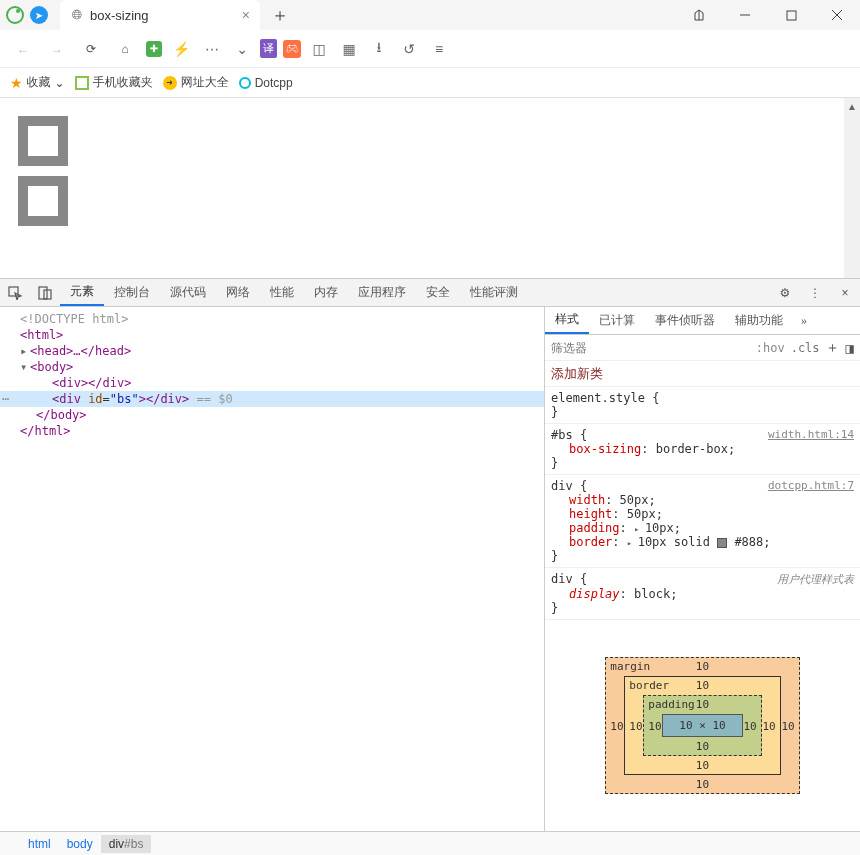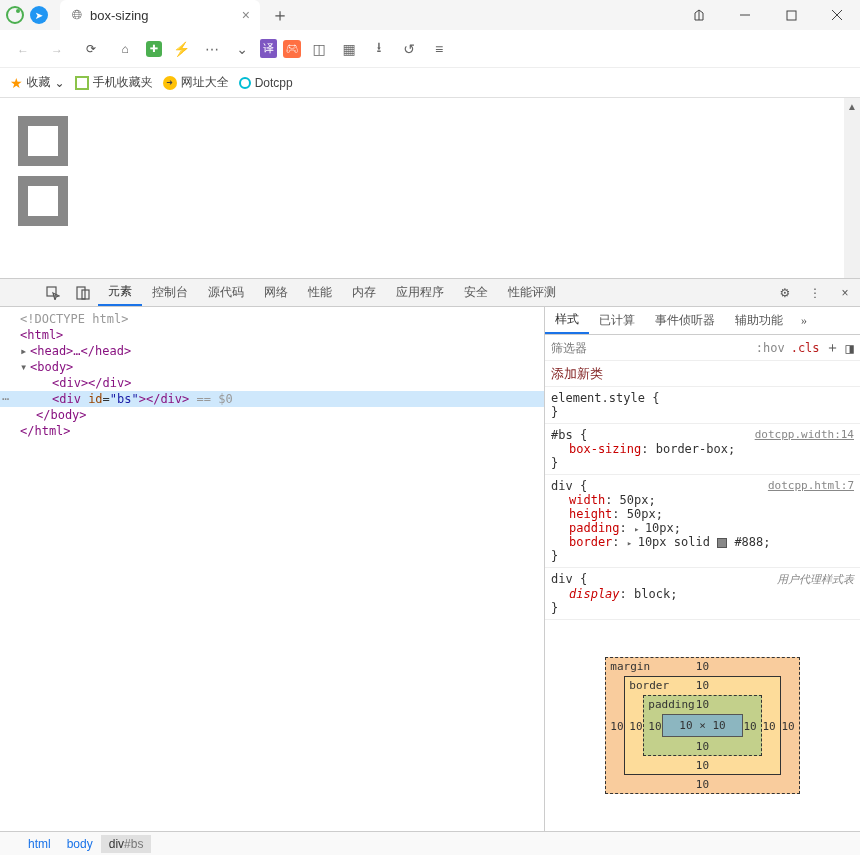--- a/index.html
+++ b/index.html
@@ -41,21 +41,21 @@
 
 
 .content { flex: 0 0 180px; background:#fff; padding: 8px; position:relative;}
 .box1 { width:50px; height:50px; border:10px solid #888; margin:10px; padding:10px; }
 .box2 { box-sizing:border-box; width:50px; height:50px; border:10px solid #888; margin:10px; padding:10px; }
 .scrollbar-v { position:absolute; right:0; top:0; bottom:0; width:16px; background:#f1f1f1;}
 .scroll-arrow { height:16px; display:flex;align-items:center;justify-content:center;color:#666;font-size:10px;}
 
 
 .dt { flex:1; display:flex; flex-direction:column; border-top:1px solid #ccc; background:#f3f3f3; min-height:0;}
-.dt-tabs { height:28px; display:flex; align-items:stretch; background:#f3f3f3; border-bottom:1px solid #ccc; font-size:12px;padding-left:38px;}
+.dt-tabs { height:28px; display:flex; align-items:stretch; background:#f3f3f3; border-bottom:1px solid #ccc; font-size:12px;}
 .dt-tab-ico { width:30px; display:flex;align-items:center;justify-content:center;color:#555;cursor:pointer;}
 .dt-tab { padding: 0 10px; display:flex;align-items:center; color:#555; cursor:pointer;}
 .dt-tab.active { border-bottom:2px solid #1a73e8; color:#333;}
 .dt-right { margin-left:auto; display:flex;}
 .dt-main { flex:1; display:flex; min-height:0;}
 
 
 .elements { flex:1; background:#fff; font-family: Consolas, monospace; font-size:12px; overflow:auto; padding:4px 0;}
 .el-line { padding: 1px 4px 1px 20px; white-space:pre; color:#333;}
 .el-line.l1 { padding-left: 20px;} .el-line.l2 { padding-left:36px;} .el-line.l3{padding-left:52px;}
@@ -70,21 +70,21 @@
 
 
 .styles-panel { width:316px; border-left:1px solid #ccc; background:#fff; display:flex; flex-direction:column; font-family: Consolas, monospace; font-size:12px;}
 .sp-tabs { height:28px; display:flex; border-bottom:1px solid #ccc; align-items:stretch; font-family:Liberation Serif, serif;}
 .sp-tab { padding:0 10px; display:flex; align-items:center; color:#555; cursor:pointer; font-size:12px;}
 .sp-tab.active { border-bottom:2px solid #1a73e8; color:#333;}
 .sp-more { padding:0 8px; display:flex;align-items:center;color:#555;cursor:pointer;}
 .sp-filter { height:26px; display:flex; align-items:center; border-bottom:1px solid #eee; padding:0 6px; color:#888; gap:6px;}
 .sp-filter input { flex:1; border:none; outline:none; font-size:12px; height:20px;}
 .hov { color:#888; cursor:pointer;}
-.cls { color:#b91c1c; cursor:pointer;}
+.cls { color:#737373; cursor:pointer;}
 .plus-i { color:#555; cursor:pointer; font-size:14px;}
 .sp-newclass { height:26px; border-bottom:1px solid #eee; padding:4px 6px; color:#7f1d1d; font-family:Liberation Sans, sans-serif; font-size:13px;}
 .rule { padding:4px 6px; border-bottom:1px solid #eee;}
 .rule-hd { display:flex; justify-content:space-between;}
 .rule-sel { color:#333;}
 .rule-src { color:#888; text-decoration:underline; cursor:pointer; font-size:11px;}
 .rule-src.ua { font-style:italic; text-decoration:none;}
 .prop-line { padding-left:18px;}
 .prop { color:#c80000;}
 .pval { color:#333;}
@@ -260,21 +260,21 @@
         <div class="rule">
           <div class="rule-hd">
               <span class="rule-sel">element.style {</span>
             </div>
           <div>}</div>
         </div>
 
         <div class="rule">
           <div class="rule-hd">
               <span class="rule-sel">#bs {</span>
-              <span class="rule-src">dotcpp.width:14</span>
+              <span class="rule-src">width.html:14</span>
             </div>
           <div class="prop-line"><span class="prop">box-sizing</span>: <span class="pval">border-box;</span></div>
           <div>}</div>
         </div>
 
         <div class="rule">
           <div class="rule-hd">
               <span class="rule-sel">div {</span>
               <span class="rule-src">dotcpp.html:7</span>
             </div>

